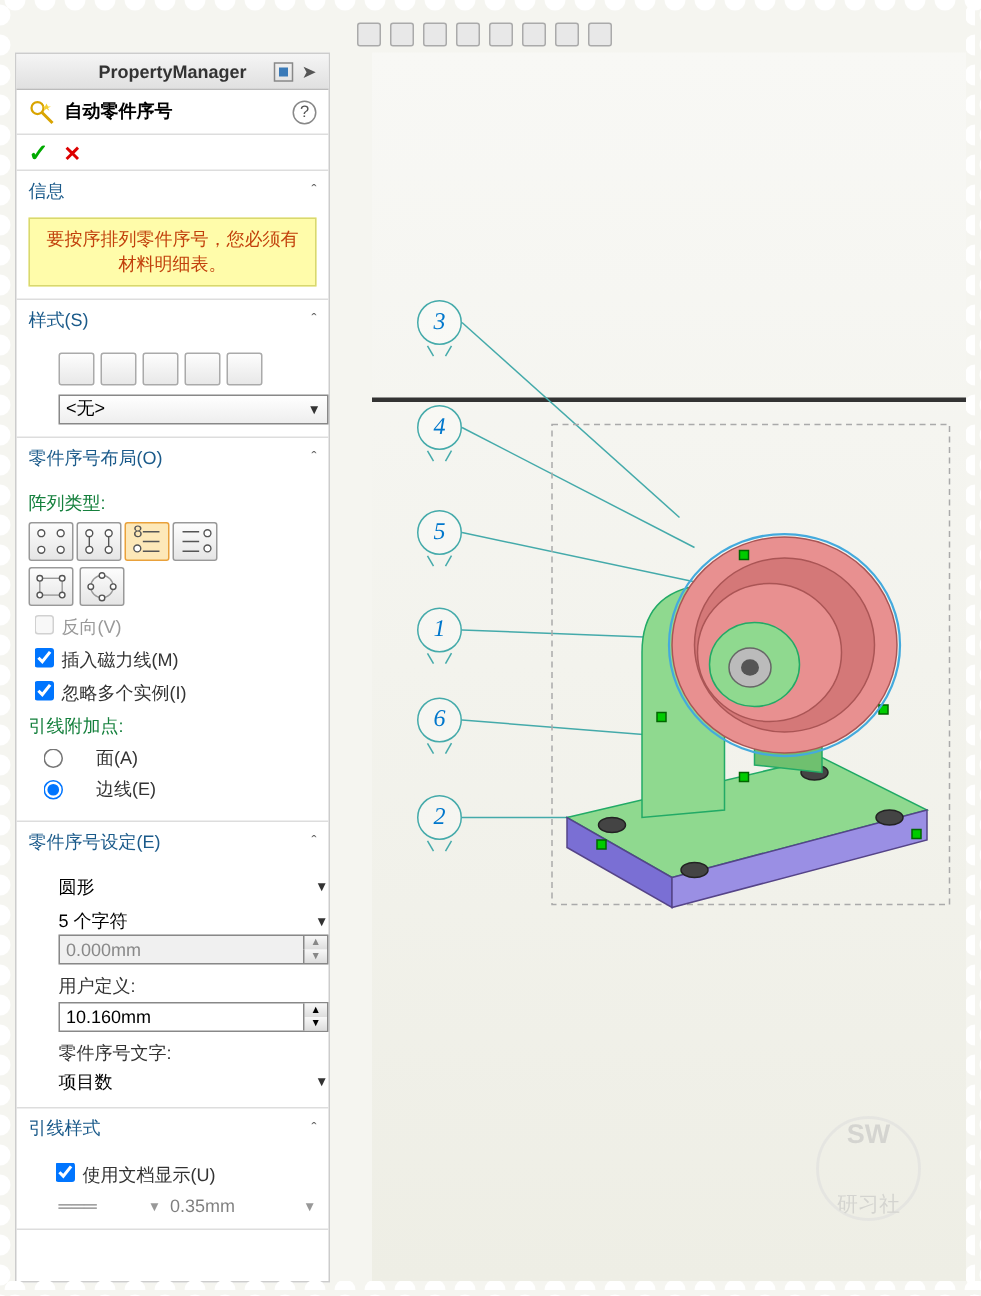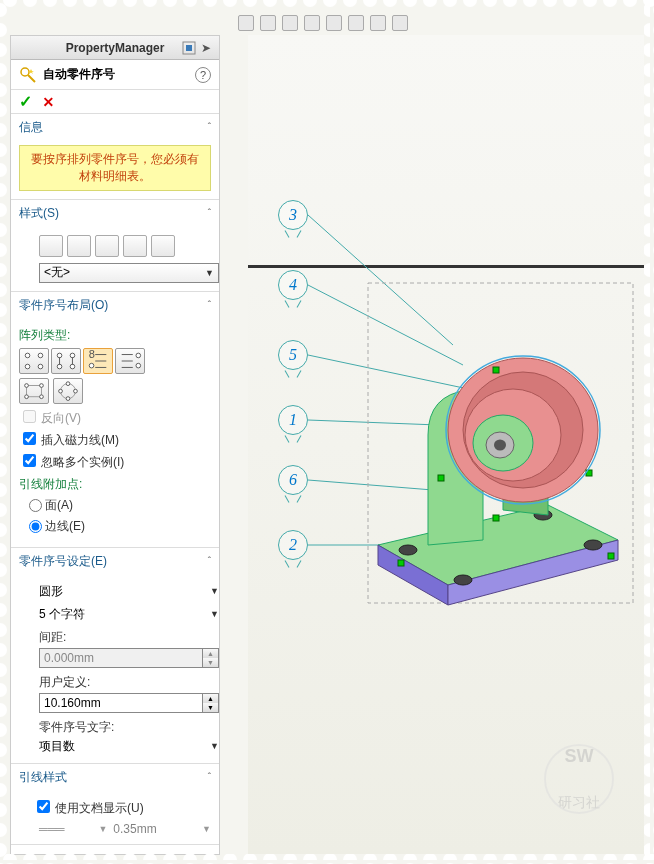--- a/index.html
+++ b/index.html
@@ -42,21 +42,21 @@
 .array-btns .ab { width: 30px; height: 26px; border: 1px solid #999; background: linear-gradient(#fdfdfd,#e5e5e5); border-radius: 2px; position: relative; }
 .array-btns .ab.sel { border: 1px solid #e9a13b; background: #fde8b8; }
 .array-btns .ab svg { width: 100%; height: 100%; }
 .array-btns2 { display: flex; gap: 4px; margin: 4px 0 6px 0; }
 .array-btns2 .ab { width: 30px; height: 26px; border: 1px solid #999; background: linear-gradient(#fdfdfd,#e5e5e5); border-radius: 2px; }
 
 .chk { display: flex; align-items: flex-start; gap: 5px; margin: 5px 0 5px 4px; color: #333; }
 .chk input { width: 13px; height: 13px; }
 .chk.disabled { color: #999; }
 
-.radio { display: flex; align-items: center; gap: 3px; margin: 4px 0 4px 10px; color: #333; }
+.radio { display: flex; align-items: center; gap: 22px; margin: 4px 0 4px 10px; color: #333; }
 
 .settings-body .sel, .settings-body .numbox { margin-left: 20px; width: 180px; }
 .numbox { height: 20px; border: 1px solid #888; background: #fff; display: flex; align-items: center; padding: 0 4px; position: relative; }
 .numbox.dim { background: #f0f0f0; color: #888; }
 .numbox .spin { position: absolute; right: 0; top: 0; bottom: 0; width: 16px; display: flex; flex-direction: column; }
 .numbox .spin div { flex: 1; border-left: 1px solid #888; background: linear-gradient(#f8f8f8,#ddd); text-align: center; font-size: 7px; line-height: 9px; }
 .sublabel { margin: 6px 0 2px 20px; color: #333; }
 
 .viewport { position: absolute; top: 35px; left: 248px; right: 10px; bottom: 10px; background: linear-gradient(#f8f8f5, #eeeee5); }
 .viewport .topbar { position: absolute; top: 230px; left: 0; right: 0; height: 3px; background: #333; }
@@ -259,21 +259,20 @@
     </div>
     <div class="section-body settings-body">
       <div class="sel" style="margin-top:4px">
         <span>圆形</span>
           <span class="tri">▼</span>
       </div>
       <div class="sel" style="margin-top:6px">
         <span>5 个字符</span>
           <span class="tri">▼</span>
       </div>
-      <div class="sublabel">间距:</div>
       <div class="numbox dim">
         <span>0.000mm</span>
         <div class="spin">
             <div>▲</div>
             <div>▼</div>
           </div>
       </div>
       <div class="sublabel">用户定义:</div>
       <div class="numbox">
         <span>10.160mm</span>

